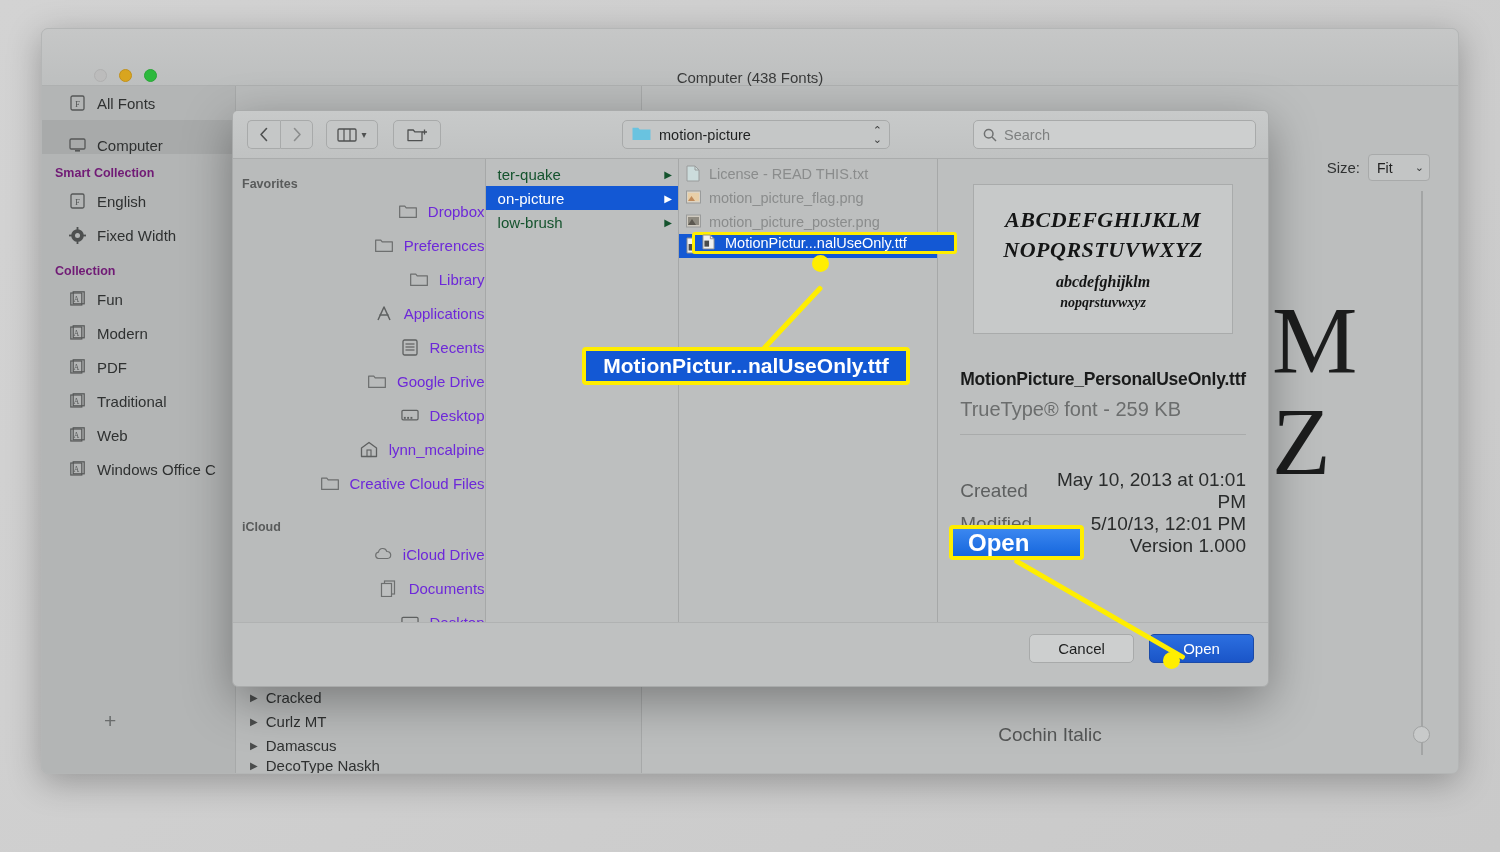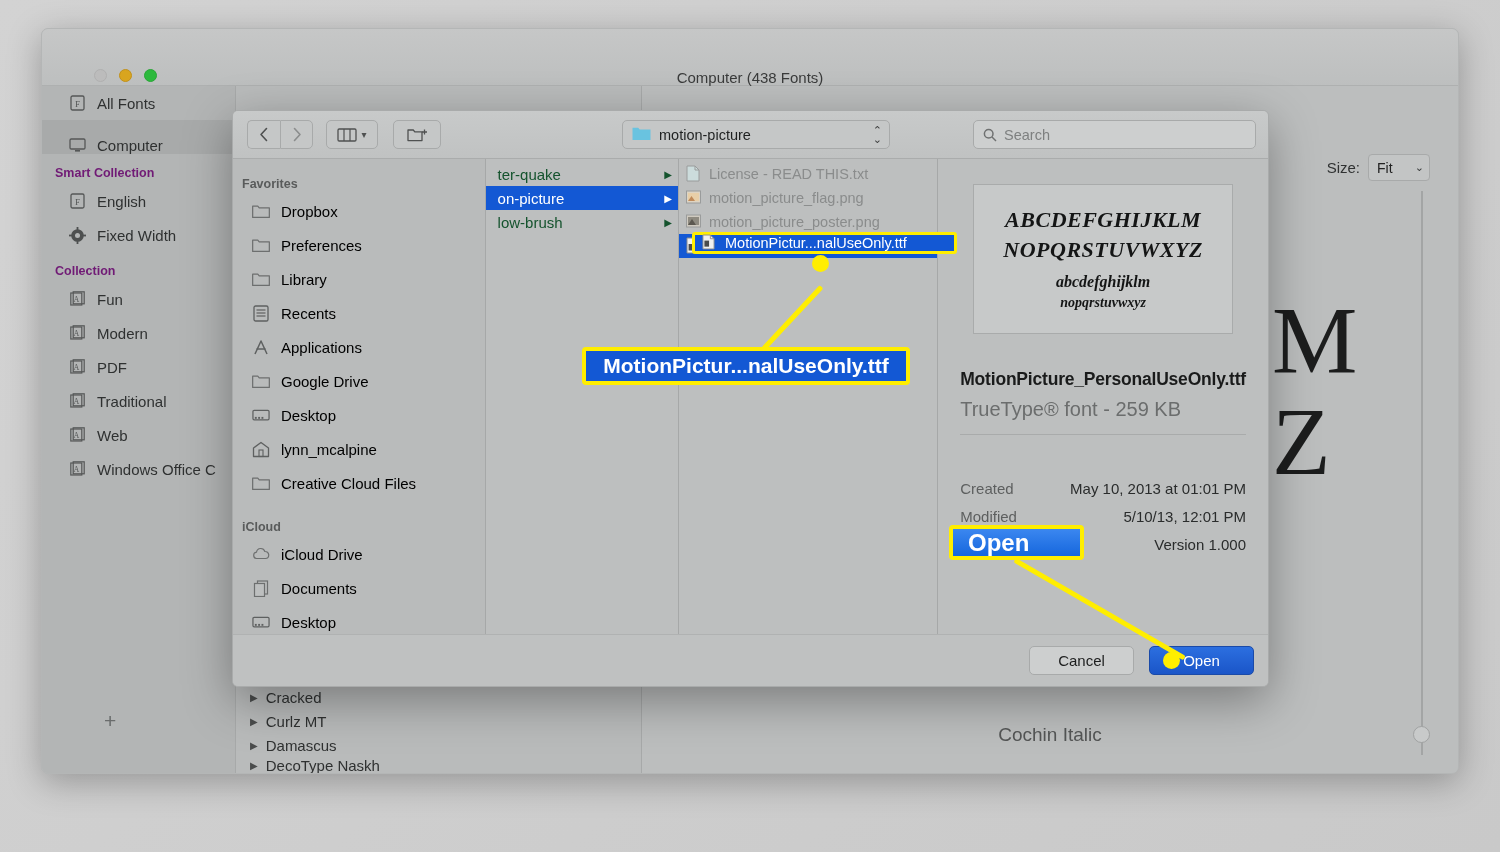--- a/index.html
+++ b/index.html
@@ -201,21 +201,21 @@
     width: 260px; background: #b9bbbb;
     border-right: 1px solid #a6a8a8; padding-top: 8px;
     overflow: hidden;
   }
   .d-head {
     height: 27px; display:flex; align-items:flex-end; padding-left: 9px; padding-bottom: 3px;
     font-size: 12.5px; font-weight: bold; color: #595b5b;
   }
   .d-row {
     height: 34px; display:flex; align-items:center; gap: 11px;
-    padding-left: 19px; font-size: 15px; color: #000000;
+    padding-left: 19px; font-size: 15px; color: #6d28d9; justify-content: flex-end;
   }
 
   #col-dirs {
     width: 199px; background: #bdbfbf;
     border-right: 1px solid #a6a8a8;
     padding-top: 3px; overflow: hidden;
   }
   .c-row {
     height: 24px; display:flex; align-items:center; justify-content: space-between;
     padding: 0 6px 0 12px; font-size: 15px; color: #14532d;
@@ -252,27 +252,27 @@
   #font-sample .l3 { font-size: 16px; font-weight: bold; margin-top: 6px;}
   #font-sample .l4 { font-size: 14px; font-weight: bold; }
 
   #detail-name {
     margin-top: 35px; font-size: 17.5px; font-weight: bold; color: #1a1b1b;
     line-height: 1.25; letter-spacing: -0.2px;
   }
   #detail-kind { margin-top: 7px; font-size: 20px; color: #6b6d6d; }
   #detail-rule { margin-top: 13px; height: 1px; background: #a9abab; }
   .meta-row {
-    display: flex; margin-top: 11px; font-size: 15px; color: #5d5f5f;
+    display: flex; font-size: 19px; color: #5d5f5f; align-items: center;
   }
   .meta-row .k { width: 92px; flex: 0 0 92px; }
   .meta-row .v { flex: 1; text-align: right; color: #2a2c2c; }
 
   #dlg-footer {
-    position: absolute; left: 0; bottom: 0; width: 100%; height: 52px;
+    position: absolute; left: 0; bottom: 12px; width: 100%; height: 52px;
     background: #bfc1c1; border-top: 1px solid #b0b2b2;
   }
   .footer-btn {
     position: absolute; top: 11px; height: 29px; border-radius: 5px;
     display:flex; align-items:center; justify-content:center;
     font-size: 15px;
   }
   #btn-cancel { right: 134px; width: 105px; background: #cdcfcf;
                 border: 1px solid #a8aaaa; color: #1d1e1e; }
   #btn-open   { right: 14px;  width: 105px;
@@ -603,39 +603,39 @@
       <div class="d-row">
         <span class="ic">
           <svg width="19" height="15" viewBox="0 0 19 15">
               <path d="M0.7 13.8 V1.9 H6.1 L7.6 3.6 H18.3 V13.8 Z" fill="none" stroke="#6d6f6f" stroke-width="1.3" stroke-linejoin="round"></path>
             </svg>
           </span>
         <span>Library</span>
       </div>
       <div class="d-row">
         <span class="ic">
+          <svg width="18" height="17" viewBox="0 0 18 17">
+              <path d="M3 15 L9 2 L15 15" fill="none" stroke="#5e6060" stroke-width="1.5" stroke-linejoin="round"></path>
+              <line x1="4.5" y1="10" x2="13.5" y2="10" stroke="#5e6060" stroke-width="1.5"></line>
+            </svg>
+          </span>
+        <span>Applications</span>
+      </div>
+      <div class="d-row">
+        <span class="ic">
           <svg width="16" height="17" viewBox="0 0 16 17">
               <rect x="1" y="1" width="14" height="15" rx="1.6" fill="none" stroke="#5e6060" stroke-width="1.3"></rect>
               <g stroke="#5e6060" stroke-width="1.2">
                 <line x1="3.5" y1="5" x2="12.5" y2="5"></line>
                 <line x1="3.5" y1="8" x2="12.5" y2="8"></line>
                 <line x1="3.5" y1="11" x2="12.5" y2="11"></line>
               </g>
             </svg>
           </span>
         <span>Recents</span>
-      </div>
-      <div class="d-row">
-        <span class="ic">
-          <svg width="18" height="17" viewBox="0 0 18 17">
-              <path d="M3 15 L9 2 L15 15" fill="none" stroke="#5e6060" stroke-width="1.5" stroke-linejoin="round"></path>
-              <line x1="4.5" y1="10" x2="13.5" y2="10" stroke="#5e6060" stroke-width="1.5"></line>
-            </svg>
-          </span>
-        <span>Applications</span>
       </div>
       <div class="d-row">
         <span class="ic">
           <svg width="19" height="15" viewBox="0 0 19 15">
               <path d="M0.7 13.8 V1.9 H6.1 L7.6 3.6 H18.3 V13.8 Z" fill="none" stroke="#6d6f6f" stroke-width="1.3" stroke-linejoin="round"></path>
             </svg>
           </span>
         <span>Google Drive</span>
       </div>
       <div class="d-row">

